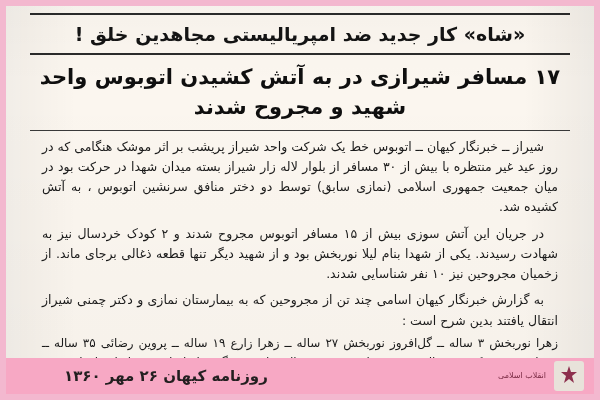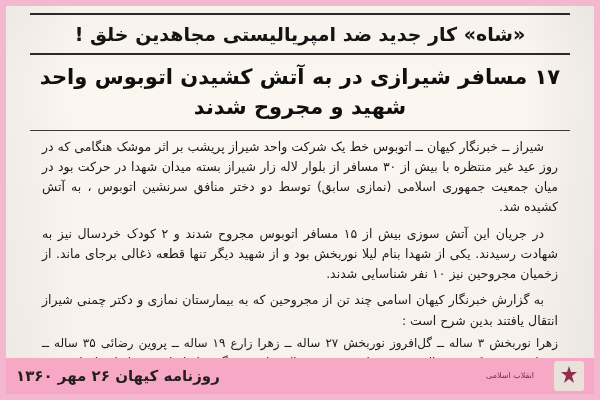--- a/index.html
+++ b/index.html
@@ -119,25 +119,26 @@
     justify-content: space-between;
     box-sizing: border-box;
     padding: 0 10px;
   }
   .footer-date {
     font-family: "DejaVu Sans", sans-serif;
     font-size: 15px;
     font-weight: bold;
     color: #231f20;
     direction: rtl;
+    margin-left: 48px;
   }
   .logo {
     display: flex;
     align-items: center;
-    gap: 20px;
+    gap: 8px;
   }
   .logo-mark {
     width: 30px;
     height: 30px;
     background: #e8e2da;
     border-radius: 3px;
     display: flex;
     align-items: center;
     justify-content: center;
   }

